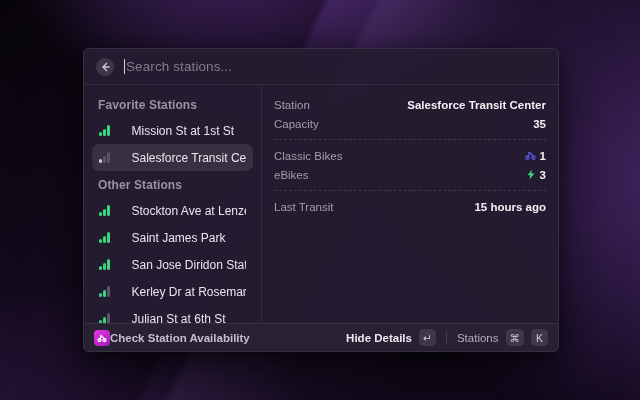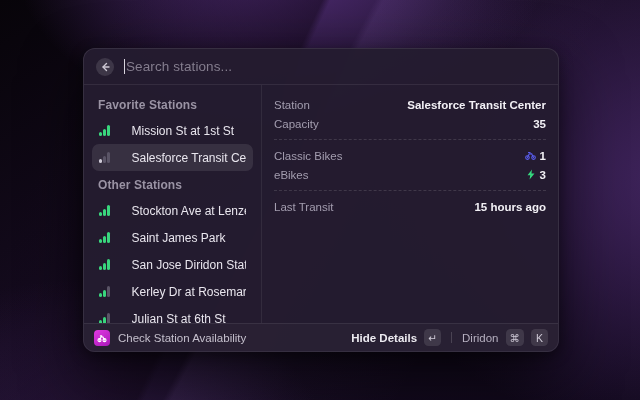--- a/index.html
+++ b/index.html
@@ -17,21 +17,21 @@
     content:""; position:absolute; inset:0; pointer-events:none;
     background:
       linear-gradient(118deg, transparent 44%, rgba(160,118,210,.12) 45%, rgba(160,118,210,.04) 58%, transparent 72%),
       linear-gradient(295deg, transparent 60%, rgba(20,8,28,.55) 61%, transparent 86%);
   }
 
   .window{
     position:absolute; left:83px; top:48px; width:476px; height:304px;
     background:rgba(36,28,47,.97);
     border:1px solid rgba(255,255,255,.09);
-    border-radius:12px;
+    border-radius:6px;
     box-shadow:0 24px 60px rgba(0,0,0,.6), 0 4px 14px rgba(0,0,0,.4);
     display:flex; flex-direction:column; overflow:hidden;
   }
 
   
   .searchbar{ height:36px; flex:0 0 36px; display:flex; align-items:center; padding:0 12px;
     border-bottom:1px solid rgba(255,255,255,.08); }
   .back-btn{ width:18px; height:18px; border-radius:50%; border:none; cursor:pointer;
     background:rgba(255,255,255,.12); color:#cfcad6; display:flex; align-items:center; justify-content:center;
     flex:0 0 18px; }
@@ -63,21 +63,21 @@
   .dvalue{ color:#f2f0f5; font-size:11.5px; font-weight:600; display:flex; align-items:center; gap:4px; }
   .dvalue .micon{ display:flex; align-items:center; }
   .ddiv{ border-top:1px dashed rgba(255,255,255,.13); margin:6px 0; }
 
   
   .footer{ flex:0 0 28px; height:28px; display:flex; align-items:center; padding:0 10px;
     border-top:1px solid rgba(255,255,255,.08); background:rgba(255,255,255,.025); }
   .app-icon{ width:16px; height:16px; border-radius:4px; flex:0 0 16px;
     background:linear-gradient(145deg,#e23ae2,#a818b8);
     display:flex; align-items:center; justify-content:center; }
-  .app-label{ color:#c4bfcc; font-size:11.5px; margin-left:8px; font-weight:400; }
+  .app-label{ color:#c4bfcc; font-size:11.5px; font-weight:700; }
   .footer-right{ margin-left:auto; display:flex; align-items:center; gap:7px; }
   .action-label{ color:#eceaf0; font-size:11.5px; font-weight:700; }
   .action-label.dim{ color:#b5afbf; font-weight:500; }
   .key{ min-width:17px; height:17px; padding:0 4px; border-radius:4.5px; background:rgba(255,255,255,.11);
     color:#cfcad7; font-size:10.5px; display:flex; align-items:center; justify-content:center; cursor:pointer; }
   .fsep{ width:1px; height:11px; background:rgba(255,255,255,.16); margin:0 3px; }
 </style>
 </head>
 <body>
 
@@ -218,19 +218,19 @@
           <circle cx="12" cy="11.4" r="2.4"></circle>
           <path d="M4 11.4 L6.4 6.4 H9.8 M12 11.4 L9.4 6.4 M5.4 4.6 h2.2"></path>
         </svg>
     </span>
     <span class="app-label">Check Station Availability</span>
 
     <div class="footer-right">
       <span class="action-label">Hide Details</span>
       <span class="key">↵</span>
       <span class="fsep"></span>
-      <span class="action-label dim">Diridon</span>
+      <span class="action-label dim">Stations</span>
       <span class="key">⌘</span>
       <span class="key">K</span>
     </div>
   </div>
 
 </div>
 
 </body></html>

